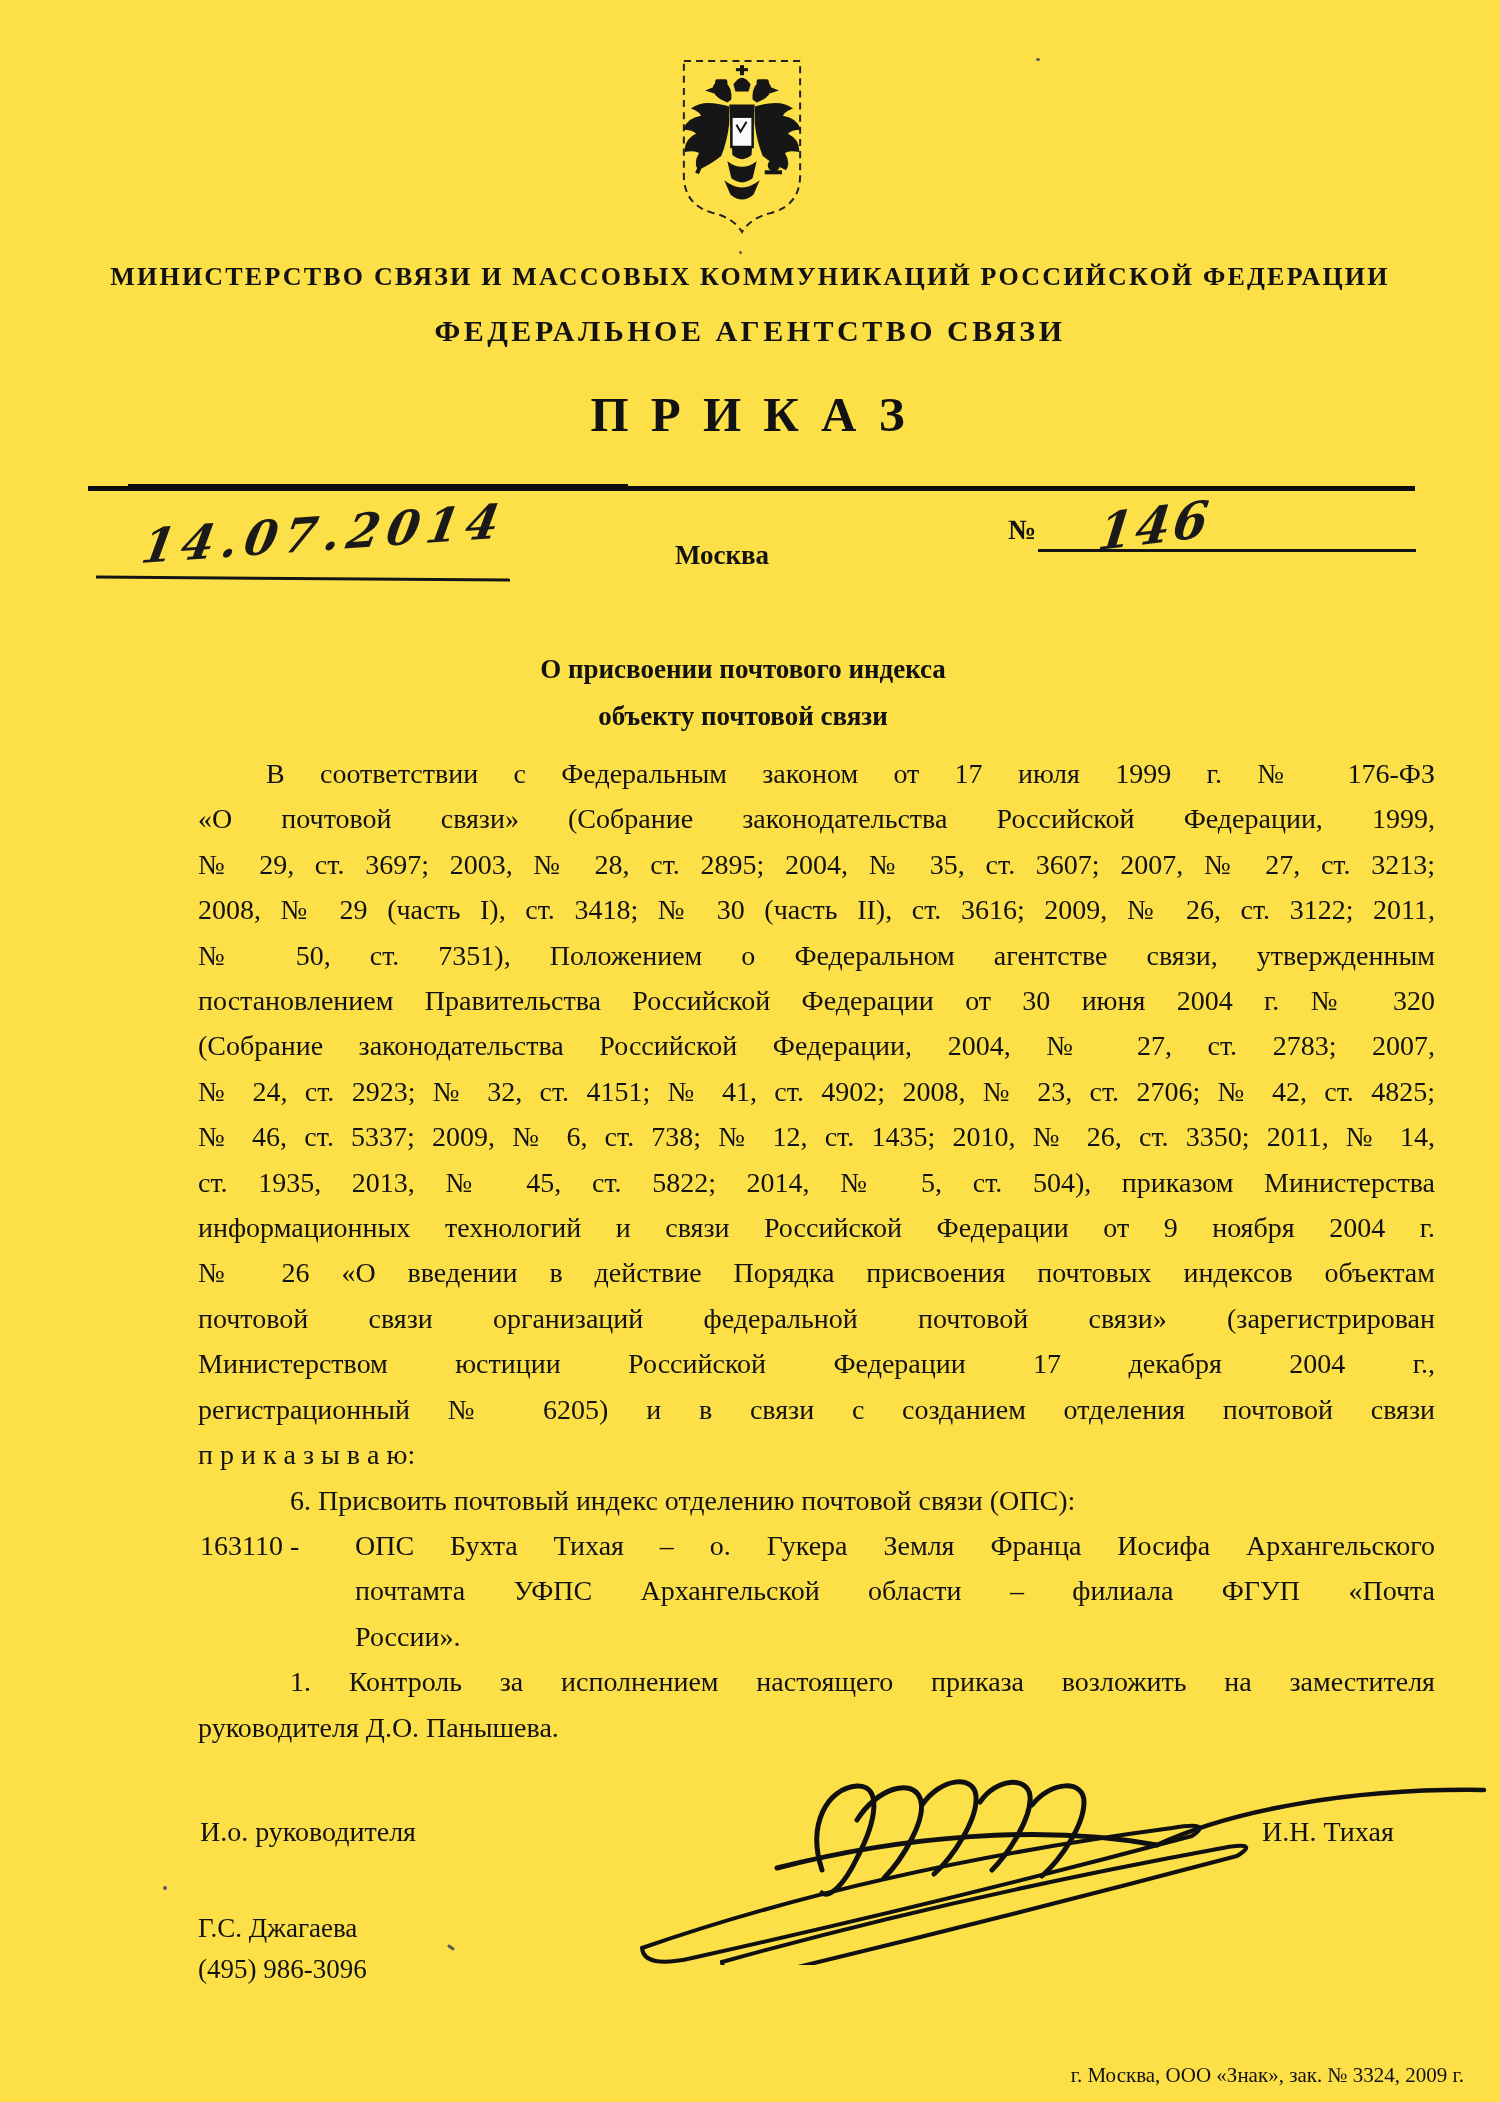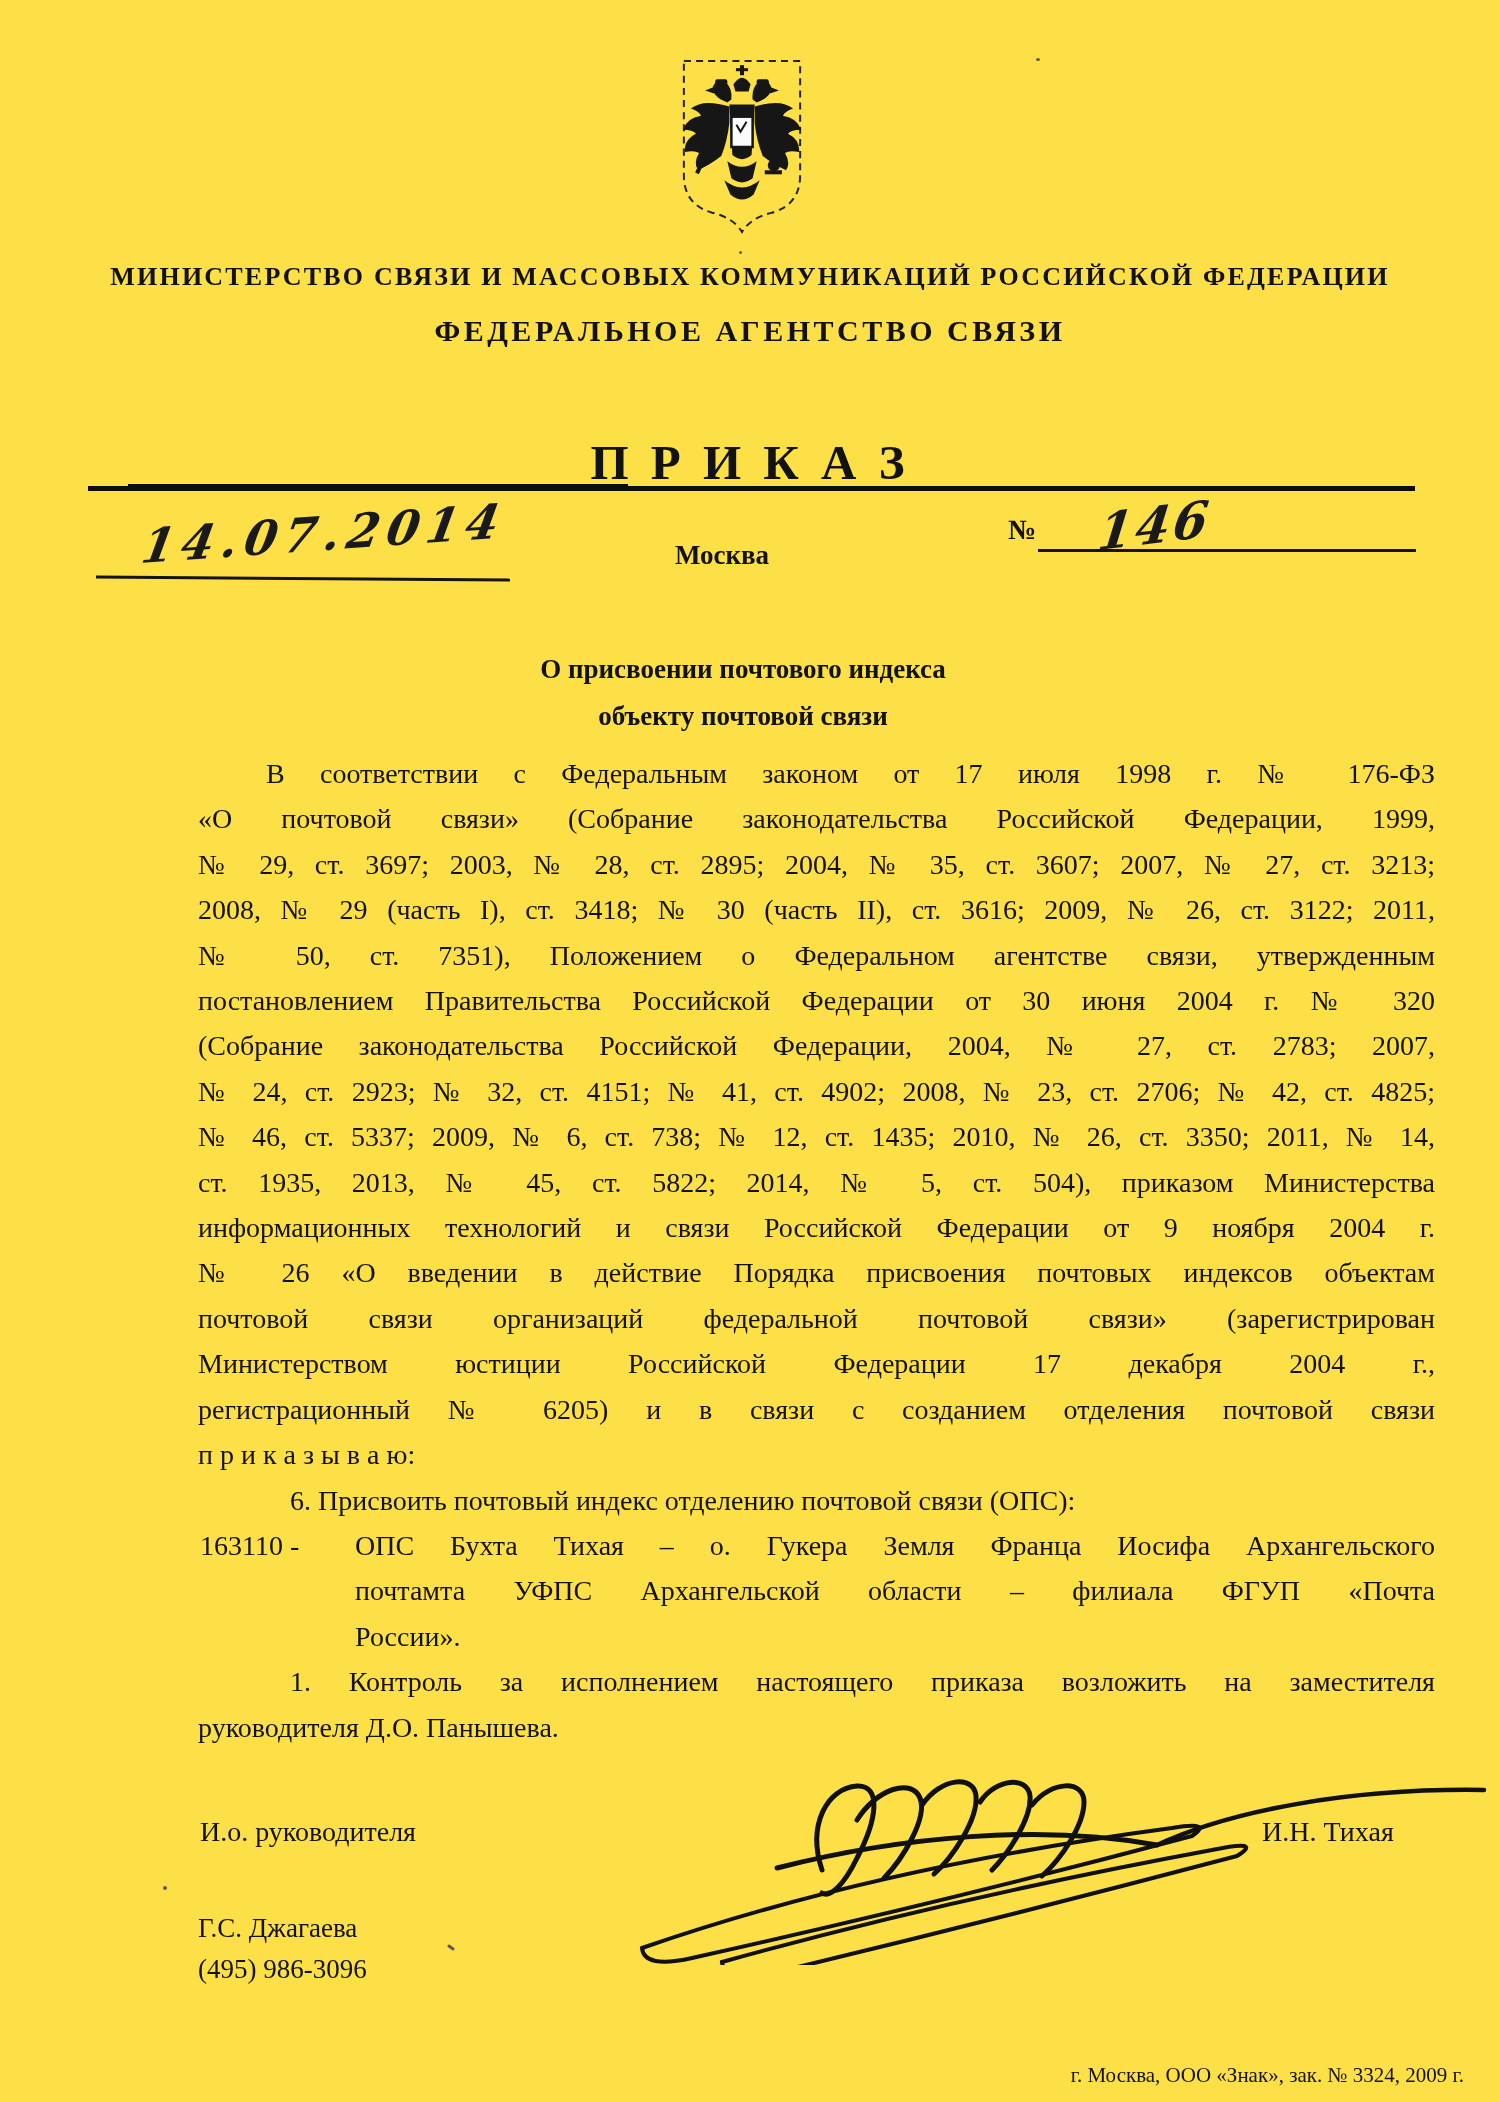--- a/index.html
+++ b/index.html
@@ -5,21 +5,21 @@
   html,body{margin:0;padding:0;background:#9a9a9a;}
   .page{
     position:relative;width:1500px;height:2102px;margin:0 auto;
     background:#fde047;color:#121212;overflow:hidden;
     font-family:"Liberation Serif","DejaVu Serif",serif;
   }
   .ctr{position:absolute;left:0;width:100%;text-align:center;white-space:nowrap;}
   .coat{position:absolute;left:668px;top:54px;width:148px;height:184px;}
   .ministry{top:262px;font-weight:bold;font-size:26px;letter-spacing:2.2px;}
   .agency{top:314px;font-weight:bold;font-size:30px;letter-spacing:3.5px;}
-  .doctype{top:386px;font-weight:bold;font-size:49px;letter-spacing:5px;margin-top:48px;}
+  .doctype{top:386px;font-weight:bold;font-size:49px;letter-spacing:5px;}
   .rule{position:absolute;left:88px;top:486px;width:1327px;height:5px;background:#0d0d0d;}
   .rule:after{content:"";position:absolute;left:40px;top:-2px;width:500px;height:2px;background:#0d0d0d;}
   .script{font-family:"DejaVu Serif","Liberation Serif",serif;font-style:italic;font-weight:bold;color:#1a1a1a;white-space:nowrap;}
   .date-script{position:absolute;left:142px;top:506px;font-size:47px;letter-spacing:7px;transform:rotate(-4deg) skewX(-14deg);}
   .date-line{position:absolute;left:96px;top:577px;width:414px;height:3px;background:#141414;transform:rotate(0.4deg);}
   .city{position:absolute;top:540px;left:0;right:56px;text-align:center;font-weight:bold;font-size:27px;}
   .numsign{position:absolute;left:1008px;top:514px;font-weight:bold;font-size:28px;}
   .num-script{position:absolute;left:1098px;top:496px;font-size:50px;letter-spacing:3px;transform:rotate(-7deg) skewX(-14deg);}
   .num-line{position:absolute;left:1038px;top:549px;width:378px;height:3px;background:#141414;}
   .subject{top:646px;font-weight:bold;font-size:27px;line-height:47px;right:14px;left:0;width:auto;}
@@ -81,21 +81,21 @@
   <div class="numsign">№</div>
   <div class="script num-script">146</div>
   <div class="num-line"></div>
 
   <div class="ctr subject">
     <div>О присвоении почтового индекса</div>
     <div>объекту почтовой связи</div>
   </div>
 
   <div class="bodytext">
-    <div class="jl ind">В соответствии с Федеральным законом от 17 июля 1998 г. № 176-ФЗ</div>
+    <div class="jl ind">В соответствии с Федеральным законом от 17 июля 1999 г. № 176-ФЗ</div>
     <div class="jl">«О почтовой связи» (Собрание законодательства Российской Федерации, 1999,</div>
     <div class="jl">№ 29, ст. 3697; 2003, № 28, ст. 2895; 2004, № 35, ст. 3607; 2007, № 27, ст. 3213;</div>
     <div class="jl">2008, № 29 (часть I), ст. 3418; № 30 (часть II), ст. 3616; 2009, № 26, ст. 3122; 2011,</div>
     <div class="jl">№ 50, ст. 7351), Положением о Федеральном агентстве связи, утвержденным</div>
     <div class="jl">постановлением Правительства Российской Федерации от 30 июня 2004 г. № 320</div>
     <div class="jl">(Собрание законодательства Российской Федерации, 2004, № 27, ст. 2783; 2007,</div>
     <div class="jl">№ 24, ст. 2923; № 32, ст. 4151; № 41, ст. 4902; 2008, № 23, ст. 2706; № 42, ст. 4825;</div>
     <div class="jl">№ 46, ст. 5337; 2009, № 6, ст. 738; № 12, ст. 1435; 2010, № 26, ст. 3350; 2011, № 14,</div>
     <div class="jl">ст. 1935, 2013, № 45, ст. 5822; 2014, № 5, ст. 504), приказом Министерства</div>
     <div class="jl">информационных технологий и связи Российской Федерации от 9 ноября 2004 г.</div>

